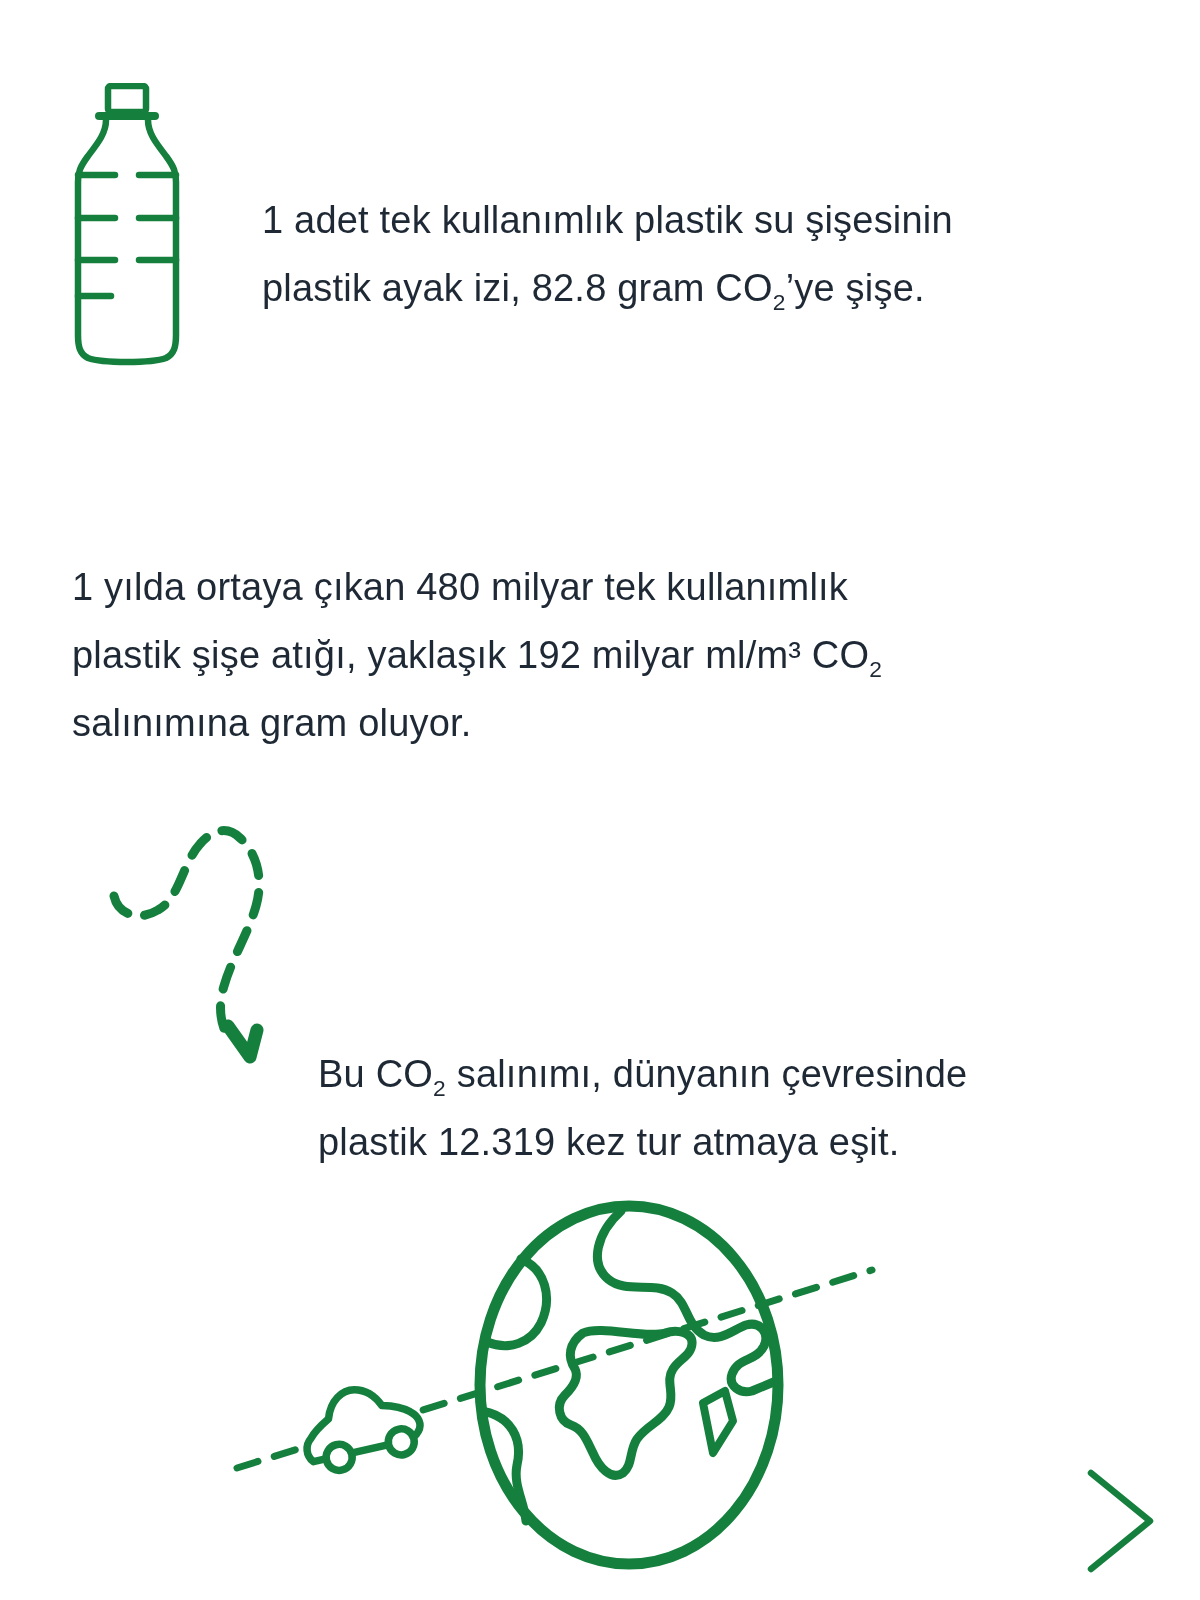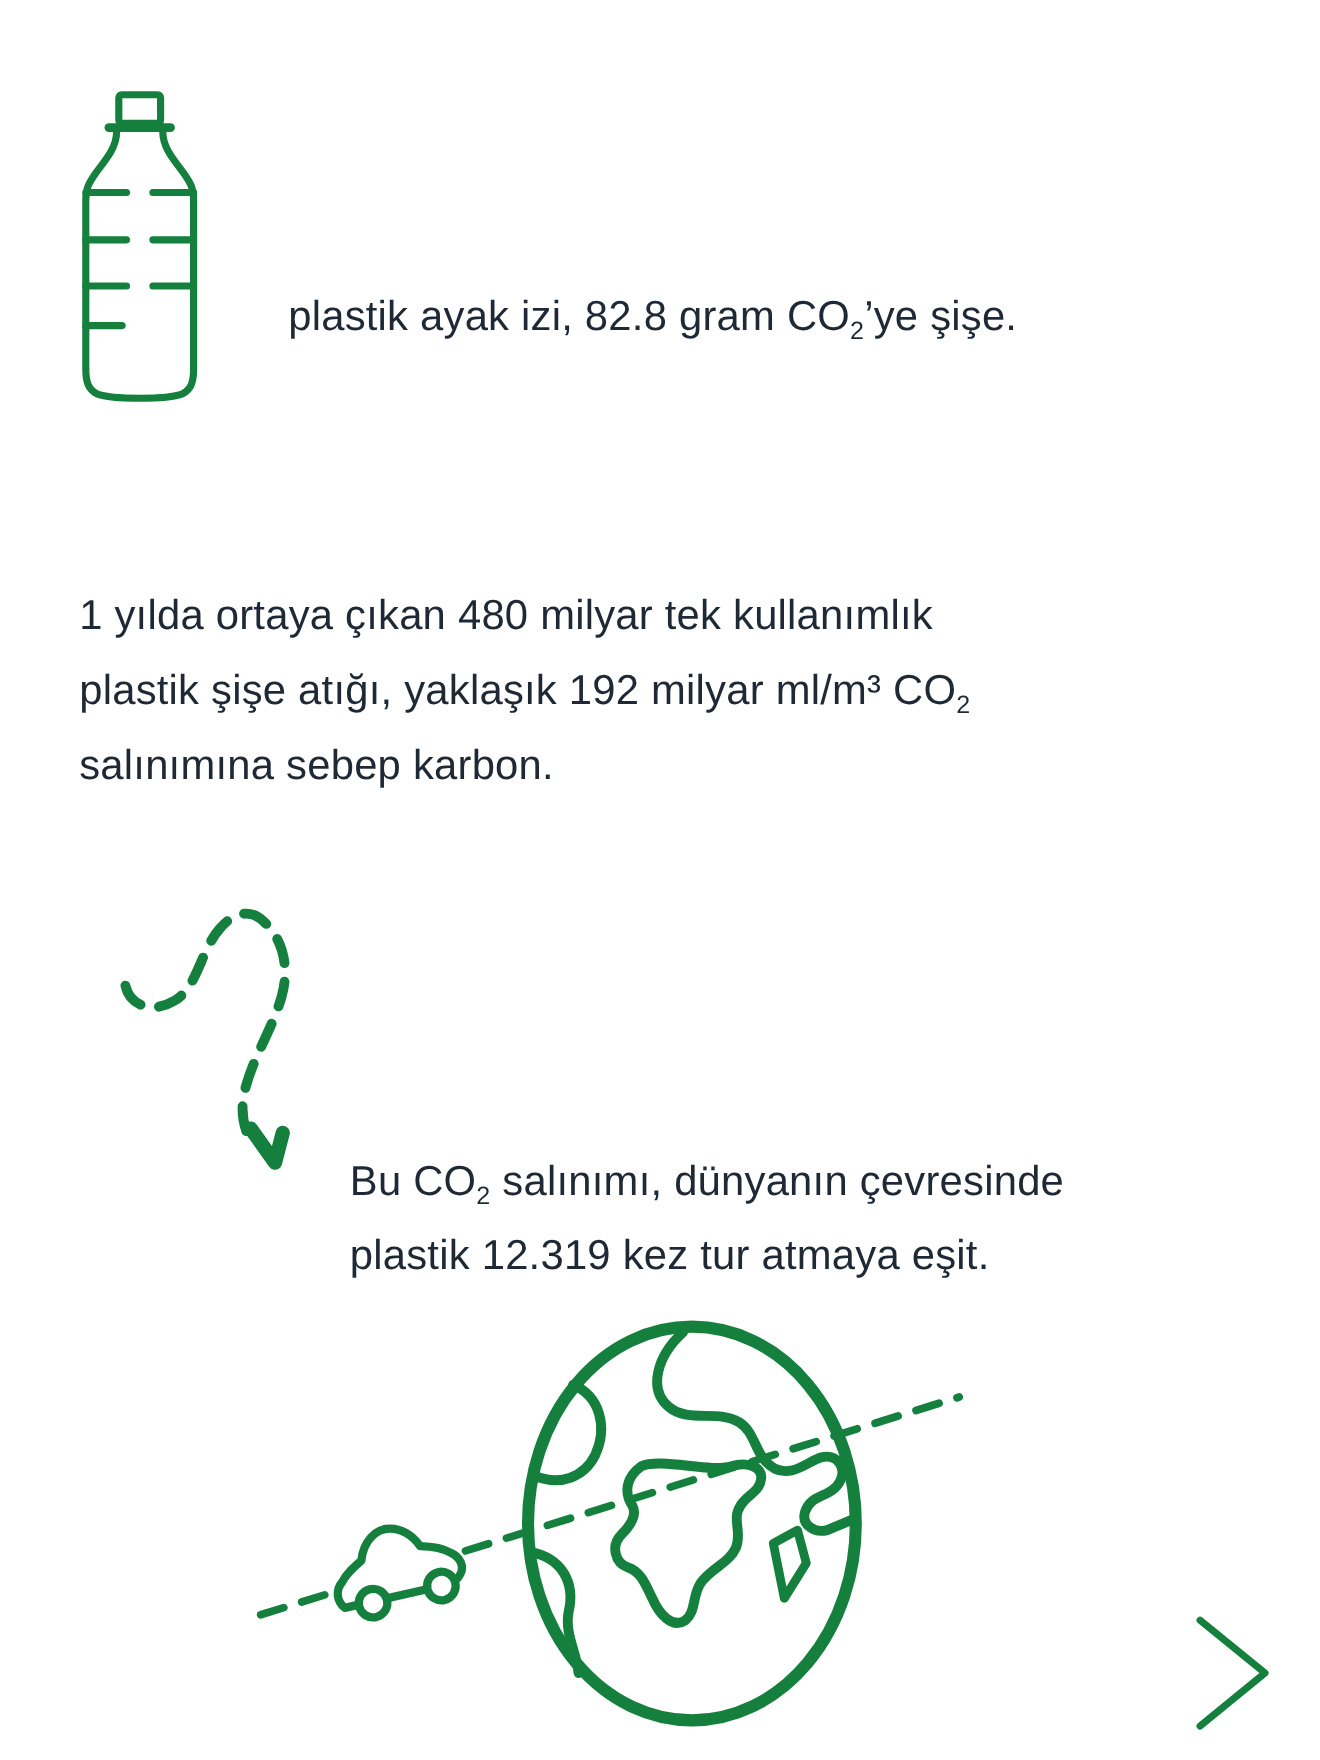--- a/index.html
+++ b/index.html
@@ -45,23 +45,23 @@
         <line x1="66" y1="92" x2="103" y2="92"></line>
       <line x1="5" y1="135" x2="42" y2="135"></line>
         <line x1="66" y1="135" x2="103" y2="135"></line>
       <line x1="5" y1="177" x2="42" y2="177"></line>
         <line x1="66" y1="177" x2="103" y2="177"></line>
       <line x1="5" y1="213" x2="38" y2="213"></line>
     </g>
   </svg>
 </div>
 
-<p class="fact" style="left:262px;top:148px;"><br><span>plastik ayak izi, </span><span class="b">82.8 gram CO</span><sub class="b">2</sub><span>’ye şişe.</span></p>
+<p class="fact" style="left:262px;top:148px;"><span>1 adet tek kullanımlık plastik su şişesinin</span><br><span>plastik ayak izi, </span><span class="b">82.8 gram CO</span><sub class="b">2</sub><span>’ye şişe.</span></p>
 
-<p class="fact" style="left:72px;top:488px;"><span>1 yılda ortaya çıkan </span><span class="b">480 milyar tek kullanımlık</span><br><span class="b">plastik şişe atığı</span><span>, yaklaşık </span><span class="b">192 milyar ml/m³ CO</span><sub class="b">2</sub><br><span class="b">salınımına</span><span> sebep karbon.</span></p>
+<p class="fact" style="left:72px;top:515px;"><span>1 yılda ortaya çıkan </span><span class="b">480 milyar tek kullanımlık</span><br><span class="b">plastik şişe atığı</span><span>, yaklaşık </span><span class="b">192 milyar ml/m³ CO</span><sub class="b">2</sub><br><span class="b">salınımına</span><span> gram oluyor.</span></p>
 
 <div class="icon-box" style="left:100px;top:800px;width:175px;height:275px;">
   <svg width="175" height="275" viewBox="0 0 175 275">
     <path class="g-stroke" stroke-width="9" stroke-dasharray="23 17" d="M 14 96 C 18 114, 38 122, 58 110 C 80 98, 82 64, 100 44 C 110 32, 126 24, 140 38 C 156 52, 164 78, 156 106 C 148 134, 132 158, 124 186 C 118 206, 120 222, 128 238"></path>
     <polyline class="g-solid" stroke-width="13" points="128,226 150,257 157,230"></polyline>
   </svg>
 </div>
 
 <p class="fact" style="left:318px;top:1002px;"><span>Bu CO</span><sub>2</sub><span> salınımı, dünyanın çevresinde</span><br><span>plastik </span><span class="b">12.319 kez tur</span><span> atmaya eşit.</span></p>
 

